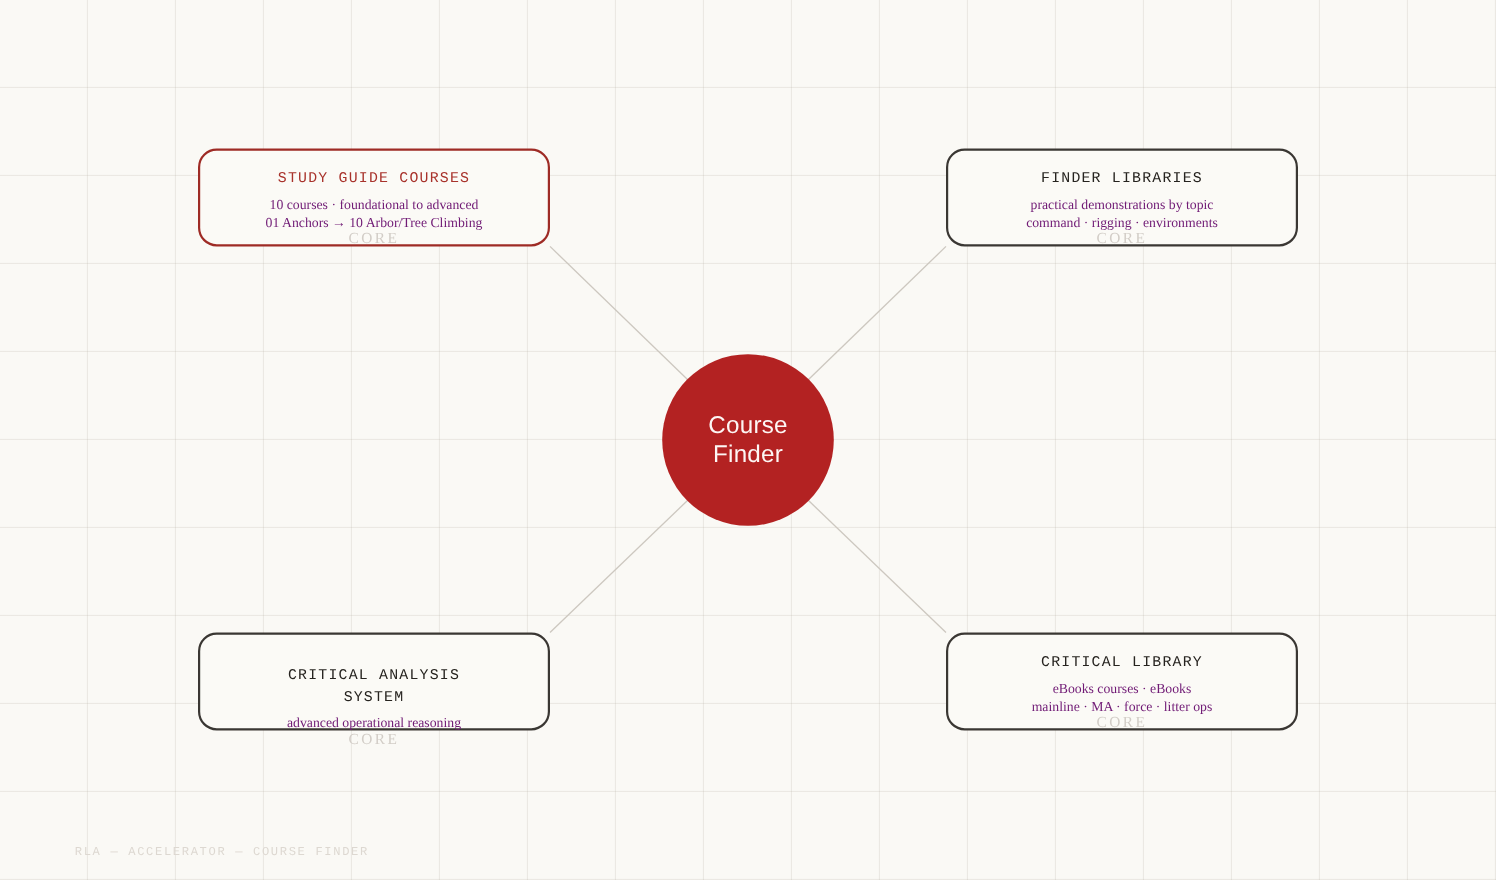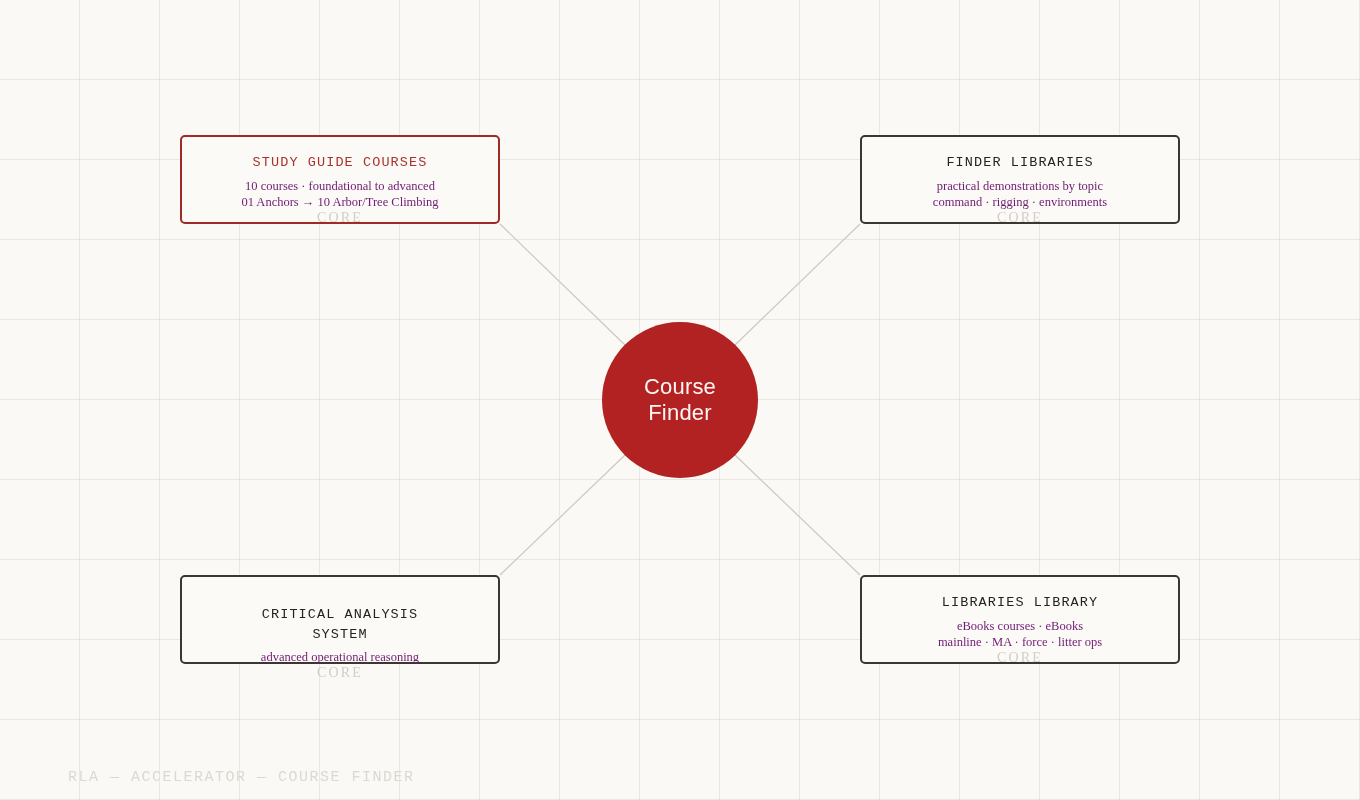--- a/index.html
+++ b/index.html
@@ -60,21 +60,21 @@
     white-space: pre-line;
   }
 
   
   .card {
     position: absolute;
     width: 320px;
     height: 89px;
     box-sizing: border-box;
     border: 2px solid #3a3733;
-    border-radius: 5px;
+    border-radius: 17px;
     background-color: #fbfaf6;
     display: flex;
     flex-direction: column;
     align-items: center;
     justify-content: flex-start;
     padding-top: 16px;
   }
   .card.accent {
     border-color: #9e2b25;
   }
@@ -124,21 +124,21 @@
   
   #card-critical { padding-top: 28px; }
   #card-critical .card-lines { margin-top: 4px; }
 
   
   .footer {
     position: absolute;
     left: 68px;
     top: 769px;
     font-family: "Liberation Mono", monospace;
-    font-size: 15px;
+    font-size: 11px;
     letter-spacing: 1.5px;
     color: #ddd8d1;
     white-space: pre;
   }
 </style>
 </head>
 <body>
 
 <div id="canvas">
 
@@ -175,21 +175,21 @@
   <div class="card" id="card-critical">
     <div class="card-title">CRITICAL ANALYSIS
 SYSTEM</div>
     <div class="card-lines">
       <div class="card-line">advanced operational reasoning</div>
     </div>
     <div class="card-badge">CORE</div>
   </div>
 
   <div class="card" id="card-reference">
-    <div class="card-title">LIBRARIES LIBRARY</div>
+    <div class="card-title">CRITICAL LIBRARY</div>
     <div class="card-lines">
       <div class="card-line">eBooks courses · eBooks</div>
       <div class="card-line">mainline · MA · force · litter ops</div>
     </div>
     <div class="card-badge">CORE</div>
   </div>
 
   <div class="footer">RLA — ACCELERATOR — COURSE FINDER</div>
 
 </div>

